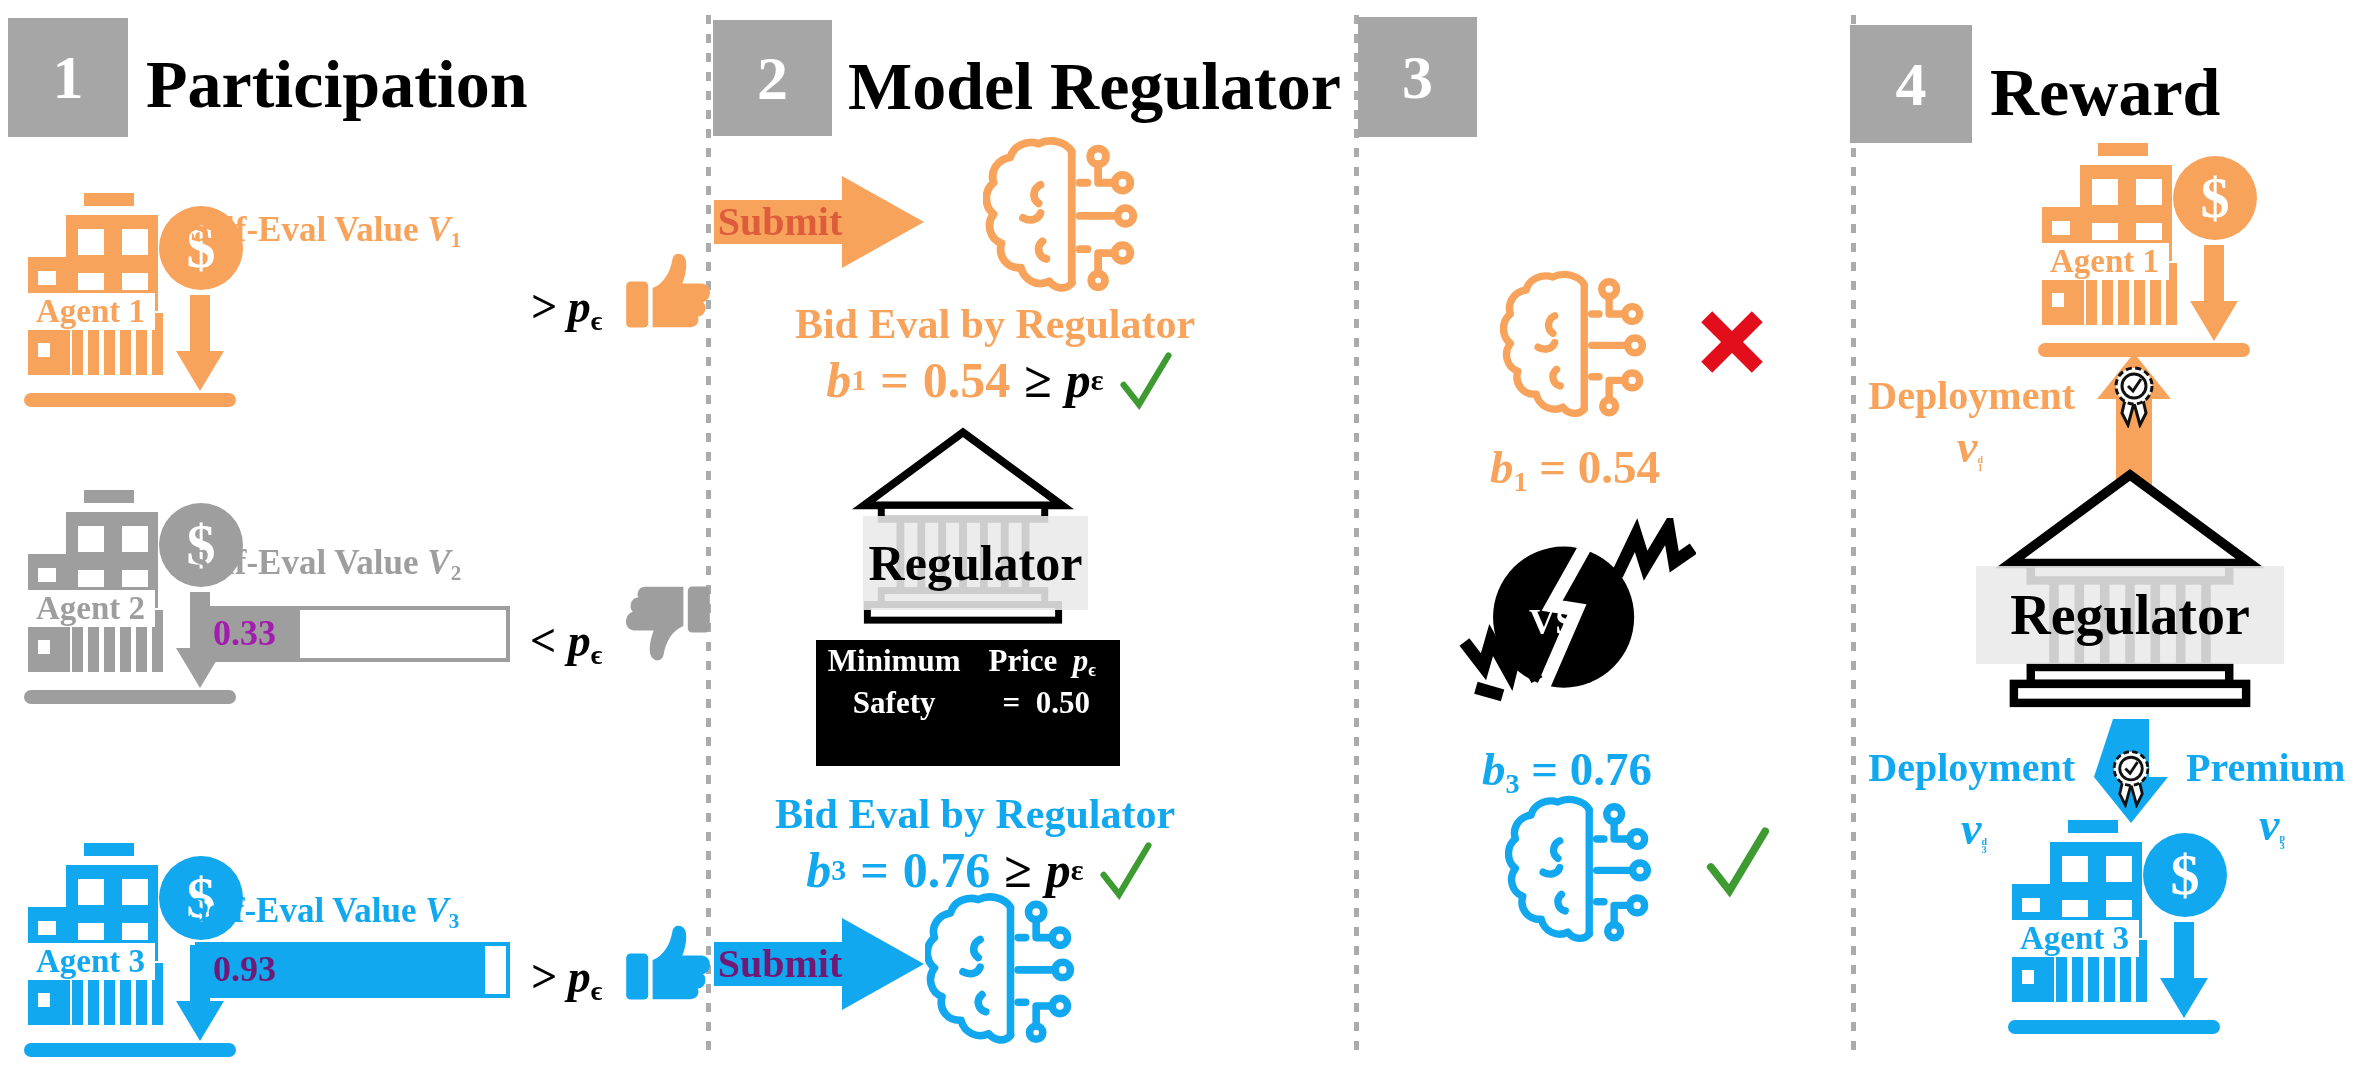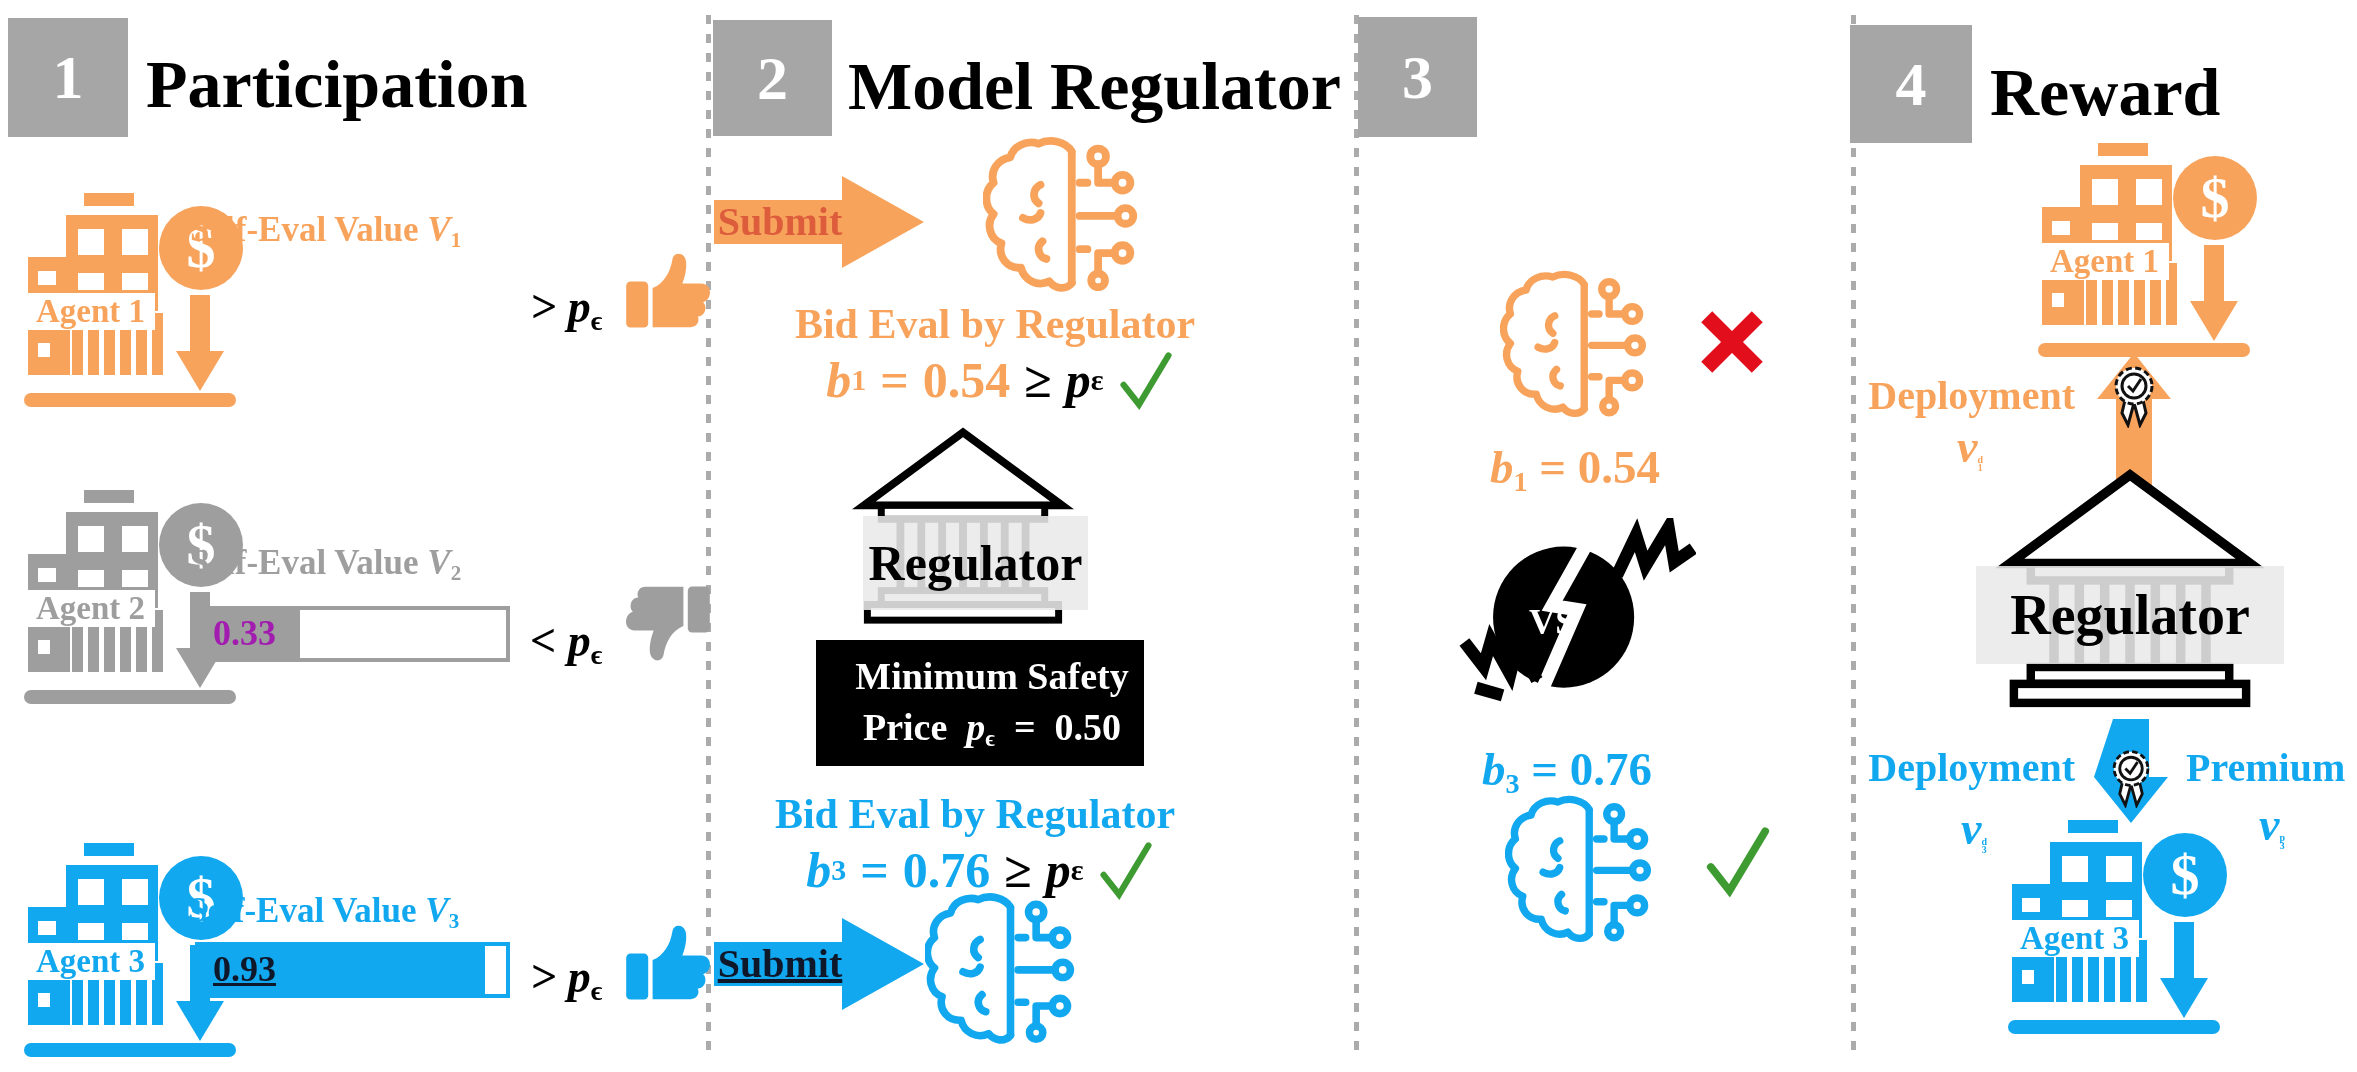--- a/index.html
+++ b/index.html
@@ -5,43 +5,43 @@
   html,body{margin:0;padding:0;background:#fff;}
   .canvas{position:relative;width:2357px;height:1072px;background:#ffffff;
           font-family:"Liberation Serif","DejaVu Serif",serif;overflow:hidden;}
   .abs{position:absolute;}
   .divider{width:5px;top:15px;height:1042px;
            background:repeating-linear-gradient(to bottom,#ababab 0 9px,transparent 9px 19px);}
   .stepbox{background:#a6a6a6;color:#fff;display:flex;align-items:center;justify-content:center;
            font-weight:bold;font-size:62px;}
   .steptitle{color:#000;font-weight:bold;font-size:68px;line-height:1.12;white-space:nowrap;}
   .c-orange{color:#f8a35c;} .c-orange-dark{color:#dc5c3c;}
-  .c-blue{color:#12a8ef;} .c-blue-dark{color:#0f172a;text-decoration:underline;}
+  .c-blue{color:#12a8ef;} .c-blue-dark{color:#701a75;}
   .c-gray{color:#9e9e9e;} .c-graydark{color:#a21caf;}
   .c-black{color:#000;}
   .ital{font-style:italic;font-weight:bold;}
   .sb{font-size:60%;vertical-align:-0.28em;font-weight:bold;font-style:normal;}
   .selfeval{font-weight:bold;font-size:35px;white-space:nowrap;}
   .bar{height:56px;border:4px solid;background:#fff;box-sizing:border-box;}
   .bar-fill{height:100%;}
   .bar-val{position:absolute;left:14px;top:2px;font-weight:bold;font-size:36px;}
   .cmp{font-weight:bold;font-size:46px;font-style:italic;color:#000;white-space:nowrap;}
   .agent-icon{width:230px;height:215px;}
   .agent-label{position:absolute;left:8px;top:100px;background:#fff;padding:0 10px;
                font-weight:bold;font-size:33px;white-space:nowrap;}
   .submit-wrap{width:212px;height:96px;}
   .submit-txt{position:absolute;left:0;top:0;width:132px;text-align:center;line-height:96px;
               font-weight:bold;font-size:40px;}
   .bid-head{font-weight:bold;font-size:42px;text-align:center;white-space:nowrap;}
   .eq{display:flex;align-items:center;justify-content:center;font-weight:bold;font-size:50px;white-space:nowrap;}
   .eq .sp{display:inline-block;width:14px;}
   .band{background:rgba(233,233,233,0.88);display:flex;align-items:center;justify-content:center;}
   .reg-txt{font-weight:bold;color:#000;}
-  .pricebox{background:#000;color:#fff;text-align:center;font-weight:bold;font-size:38px;
-            display:flex;flex-direction:column;justify-content:center;line-height:1.35;padding-left:24px;}
+  .pricebox{background:#000;color:#fff;text-align:center;font-weight:bold;font-size:31px;
+            display:flex;flex-direction:row;justify-content:center;line-height:1.35;}
   .b-line{font-weight:bold;font-size:47px;text-align:center;white-space:nowrap;margin-top:16px;}
   .dep{font-weight:bold;font-size:40px;white-space:nowrap;}
   .vvar{font-weight:bold;font-style:italic;font-size:46px;}
   .stack{display:inline-flex;flex-direction:column;font-size:62%;line-height:0.85;
          vertical-align:-0.1em;font-style:normal;font-weight:bold;}
 </style>
 </head>
 <body>
 
 <svg width="0" height="0" style="position:absolute">

